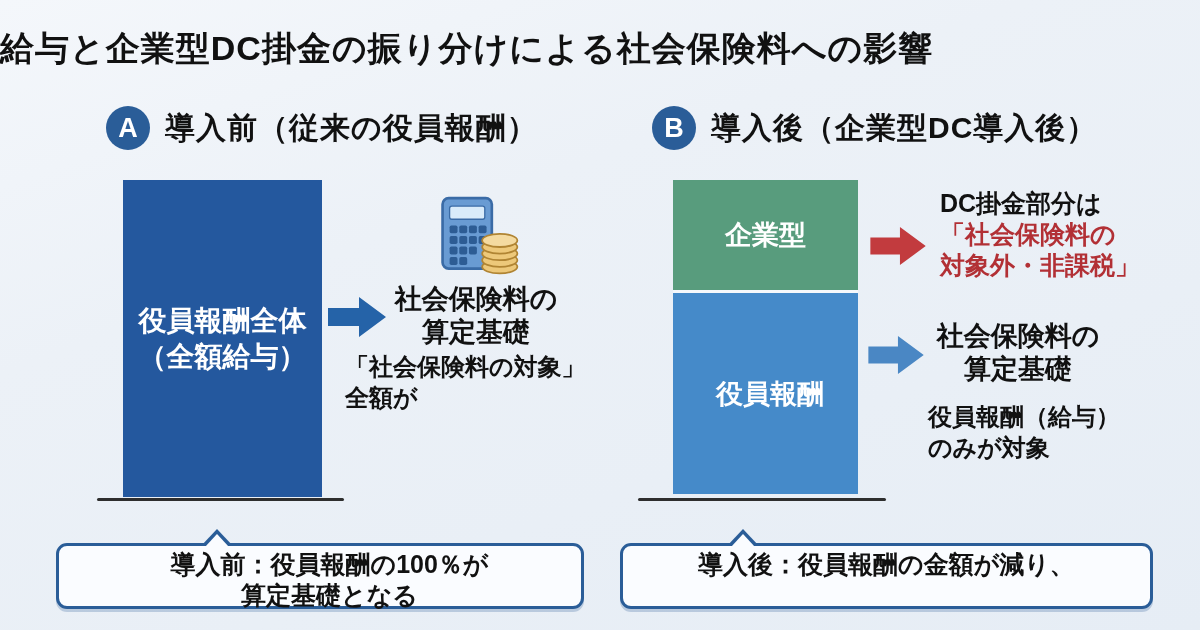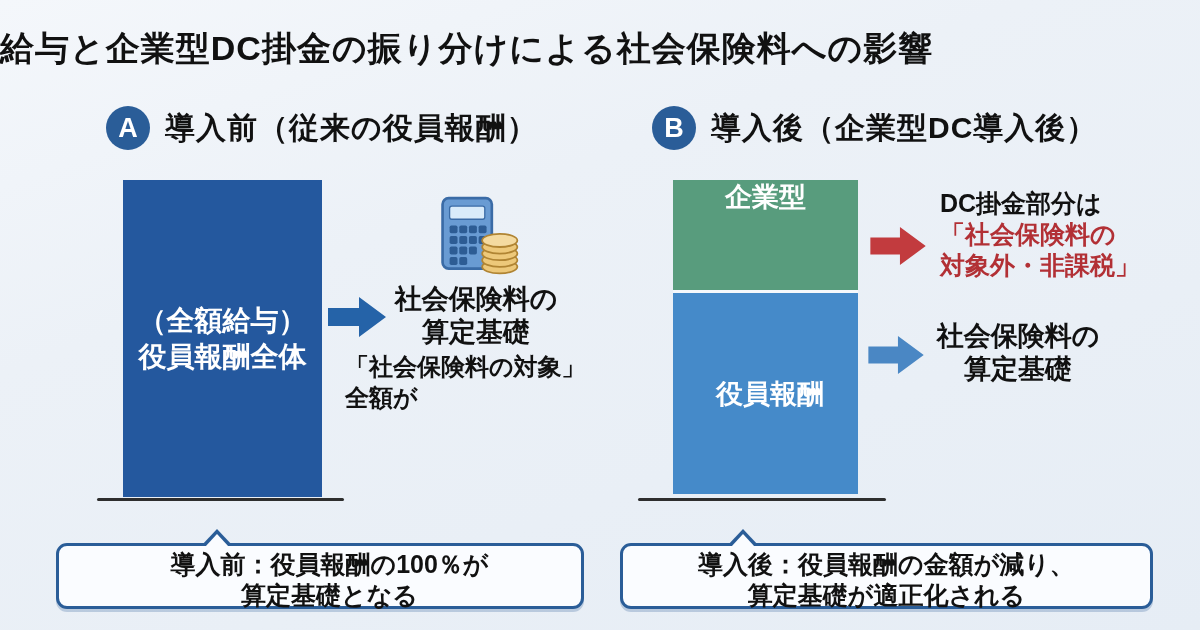--- a/index.html
+++ b/index.html
@@ -28,21 +28,21 @@
     display:flex; align-items:center; justify-content:center;
     font-size:27px; font-weight:700; flex:0 0 auto;
   }
   .panel-heading{ font-size:30px; font-weight:700; letter-spacing:1px; }
   
   .bar{ position:absolute; display:flex; flex-direction:column; align-items:center; justify-content:center;
         color:#fff; font-weight:700; text-align:center; }
   .bar-a{ left:123px; top:180px; width:199px; height:317px; background:var(--bar-navy,#24589e); font-size:28px; line-height:36px; }
   .stack-b{ position:absolute; left:673px; top:180px; width:185px; }
   .bar-b-top{ position:relative; width:185px; height:113px; background:var(--bar-green,#589c7d);
-              border-bottom:3px solid #f5f8fb; display:flex; flex-direction:row; align-items:flex-start; justify-content:center;
+              border-bottom:3px solid #f5f8fb; display:flex; flex-direction:column; align-items:center; justify-content:center;
               color:#fff; font-weight:700; font-size:27px; line-height:34px; text-align:center; }
   .bar-b-bottom{ position:relative; width:185px; height:201px; background:var(--bar-blue,#458ac9);
               display:flex; flex-direction:column; align-items:center; justify-content:center;
               color:#fff; font-weight:700; font-size:27px; line-height:34px; text-align:center;padding-left:9px; }
   .baseline{ position:absolute; height:3px; background:var(--baseline,#2e2e2e); border-radius:2px; }
   .baseline.a{ left:97px; top:498px; width:247px; }
   .baseline.b{ left:638px; top:498px; width:248px; }
   
   .arrow{ position:absolute; width:60px; height:44px; }
   .arrow svg{ width:100%; height:100%; display:block; }
@@ -87,22 +87,22 @@
 <div class="canvas">
 
   <div class="page-title">給与と企業型DC掛金の振り分けによる社会保険料への影響</div>
 
   <div class="panel-header a">
     <span class="badge">A</span>
     <span class="panel-heading">導入前（従来の役員報酬）</span>
   </div>
 
   <div class="bar bar-a">
+    <div>役員報酬全体</div>
     <div>（全額給与）</div>
-    <div>役員報酬全体</div>
   </div>
   <div class="baseline a"></div>
 
   <div class="arrow a-main">
     <svg viewBox="0 0 60 44" aria-hidden="true">
         <polygon points="0,13 31,13 31,2 58,22 31,42 31,31 0,31" fill="currentColor"></polygon>
       </svg>
   </div>
 
   <div class="calc-icon">
@@ -181,20 +181,23 @@
     <svg viewBox="0 0 60 44" aria-hidden="true">
         <polygon points="0,13 31,13 31,2 58,22 31,42 31,31 0,31" fill="currentColor"></polygon>
       </svg>
   </div>
 
   <div class="target-text b">
     <div>社会保険料の</div>
     <div>算定基礎</div>
   </div>
 
+  <div class="note-text b">
+    <div>役員報酬（給与）</div>
+    <div>のみが対象</div>
+  </div>
 
   <div class="callout b">
     <span class="caret"></span>
     <div>導入後：役員報酬の金額が減り、</div>
-    <div>算定基礎が適正化される</div>
   </div>
 
 </div>
 
 </body></html>

